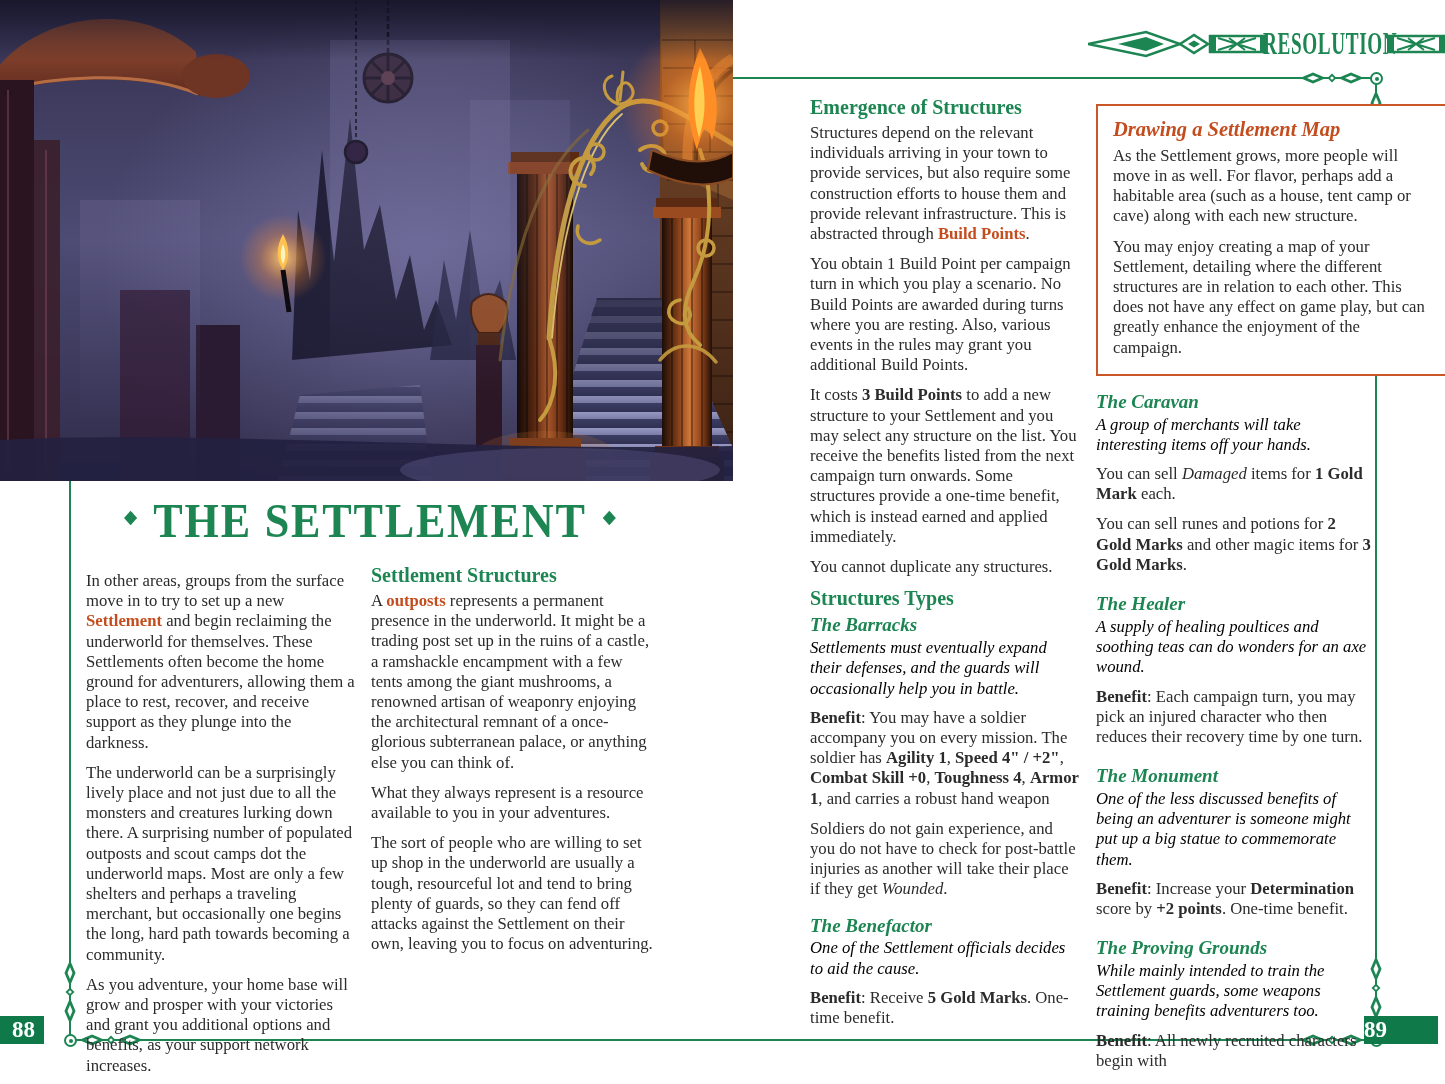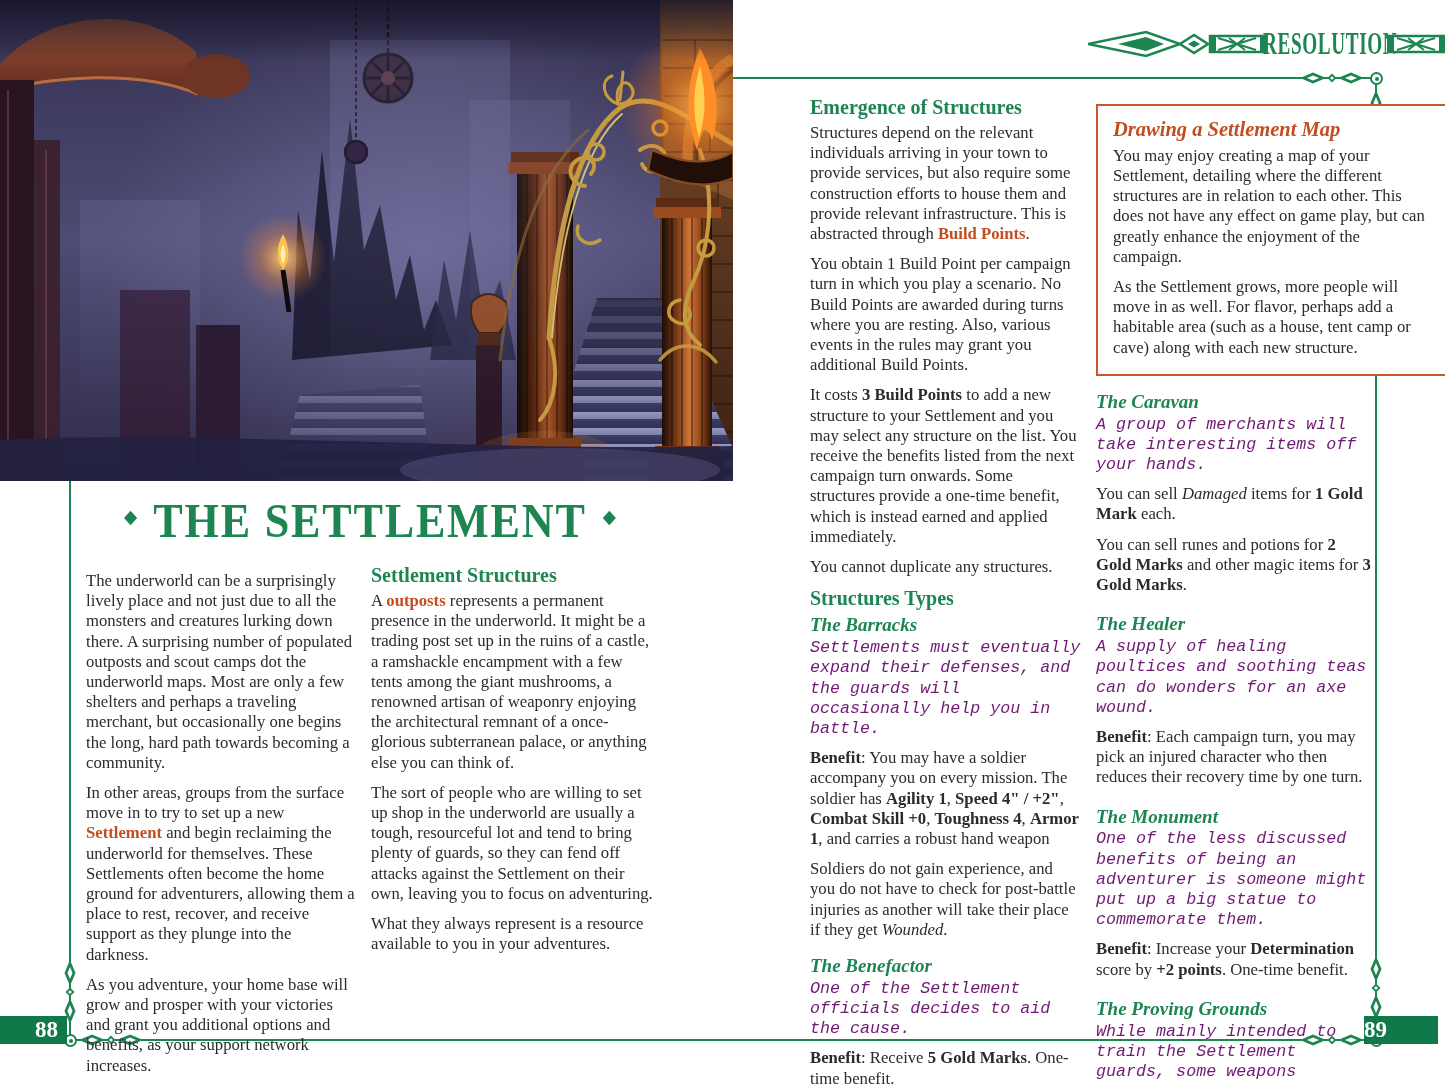--- a/index.html
+++ b/index.html
@@ -29,39 +29,39 @@
     position:absolute;left:70px;top:492px;width:600px;text-align:center;color:var(--green);
     transform:scaleX(.9);transform-origin:center;white-space:nowrap;
   }
   .page-title-row .big{font-size:49px;font-weight:bold;letter-spacing:2px;}
   .page-title-row .dia{font-size:19px;vertical-align:14px;margin:0 18px;}
   
   .col{position:absolute;font-size:16.7px;line-height:1.21;}
   .col p{margin:0 0 10px;}
   h2.sec{font-size:20px;font-weight:bold;color:var(--green);margin:0 0 5px;line-height:1.1;}
   h3.sub{font-size:19px;font-weight:bold;font-style:italic;color:var(--green);margin:0 0 2px;line-height:1.15;}
-  p.lead{font-style:italic;color:#701a75;margin:0 0 9px;font-family:Liberation Mono, monospace;}
+  p.lead{font-style:italic;color:#000000;margin:0 0 9px;}
   .structure{margin-top:15px;}
   .mt{margin-top:12px;}
   .seg-b{font-weight:bold;}
   .seg-i{font-style:italic;}
   .seg-ab{font-weight:bold;color:var(--orange);}
   
   .callout{
     position:relative;background:#fff;border:2.5px solid var(--box-border);
     padding:11px 15px 6px 15px;margin:0 0 4px 0;box-sizing:border-box;width:354px;
   }
   .callout .box-title{font-size:20.5px;font-weight:bold;font-style:italic;color:var(--orange);margin:0 0 4px;}
   .sections{width:276px;}
   
   .pageno{
     position:absolute;top:1016px;height:28px;background:var(--green-dark);color:#fff;
     font-weight:bold;font-size:23px;display:flex;align-items:center;box-sizing:border-box;
   }
-  .pn-left{left:0;width:67px;justify-content:flex-end;padding-right:9px;}
+  .pn-left{left:0;width:44px;justify-content:flex-end;padding-right:9px;}
   .pn-right{left:1364px;width:74px;justify-content:flex-start;padding-left:0;}
 </style>
 </head>
 <body>
 
 <div id="spread">
 
   <svg class="art" viewBox="0 0 733 481" preserveAspectRatio="none">
     <defs>
       <linearGradient id="bgG" x1="0" y1="0" x2="0" y2="1">
@@ -304,30 +304,30 @@
     <rect x="1" y="2" width="6" height="16" class="g-fill"></rect>
     <rect x="52" y="2" width="6" height="16" class="g-fill"></rect>
     <path d="M10,4 L48,16 M10,16 L48,4 M21,4 L37,16 M21,16 L37,4" stroke="var(--green)" stroke-width="2" fill="none"></path>
   </svg>
 
   <div class="page-title-row">
     <span class="dia">◆</span><span class="big">THE SETTLEMENT</span><span class="dia">◆</span>
   </div>
 
   <div class="col" style="left:86px;top:571px;width:270px;">
+    <p><span>In other areas, groups from the surface move in to try to set up a new </span><span class="seg-ab">Settlement</span><span> and begin reclaiming the underworld for themselves. These Settlements often become the home ground for adventurers, allowing them a place to rest, recover, and receive support as they plunge into the darkness.</span></p>
     <p><span>The underworld can be a surprisingly lively place and not just due to all the monsters and creatures lurking down there. A surprising number of populated outposts and scout camps dot the underworld maps. Most are only a few shelters and perhaps a traveling merchant, but occasionally one begins the long, hard path towards becoming a community.</span></p>
-    <p><span>In other areas, groups from the surface move in to try to set up a new </span><span class="seg-ab">Settlement</span><span> and begin reclaiming the underworld for themselves. These Settlements often become the home ground for adventurers, allowing them a place to rest, recover, and receive support as they plunge into the darkness.</span></p>
     <p><span>As you adventure, your home base will grow and prosper with your victories and grant you additional options and benefits, as your support network increases.</span></p>
   </div>
 
   <div class="col" style="left:371px;top:564px;width:287px;">
     <h2 class="sec">Settlement Structures</h2>
     <p><span>A </span><span class="seg-ab">outposts</span><span> represents a permanent presence in the underworld. It might be a trading post set up in the ruins of a castle, a ramshackle encampment with a few tents among the giant mushrooms, a renowned artisan of weaponry enjoying the architectural remnant of a once-glorious subterranean palace, or anything else you can think of.</span></p>
+    <p><span>What they always represent is a resource available to you in your adventures.</span></p>
     <p><span>The sort of people who are willing to set up shop in the underworld are usually a tough, resourceful lot and tend to bring plenty of guards, so they can fend off attacks against the Settlement on their own, leaving you to focus on adventuring.</span></p>
-    <p><span>What they always represent is a resource available to you in your adventures.</span></p>
   </div>
 
   <div class="col" style="left:810px;top:96px;width:272px;">
     <h2 class="sec">Emergence of Structures</h2>
     <p><span>Structures depend on the relevant individuals arriving in your town to provide services, but also require some construction efforts to house them and provide relevant infrastructure. This is abstracted through </span><span class="seg-ab">Build Points</span><span>.</span></p>
     <p><span>You obtain 1 Build Point per campaign turn in which you play a scenario. No Build Points are awarded during turns where you are resting. Also, various events in the rules may grant you additional Build Points.</span></p>
     <p><span>It costs </span><span class="seg-b">3 Build Points</span><span> to add a new structure to your Settlement and you may select any structure on the list. You receive the benefits listed from the next campaign turn onwards. Some structures provide a one-time benefit, which is instead earned and applied immediately.</span></p>
     <p><span>You cannot duplicate any structures.</span></p>
 
     <h2 class="sec mt">Structures Types</h2>
@@ -342,22 +342,22 @@
     <div class="structure">
       <h3 class="sub">The Benefactor</h3>
       <p class="lead">One of the Settlement officials decides to aid the cause.</p>
       <p><span class="seg-b">Benefit</span><span>: Receive </span><span class="seg-b">5 Gold Marks</span><span>. One-time benefit.</span></p>
     </div>
   </div>
 
   <div class="col" style="left:1096px;top:104px;width:300px;">
     <div class="callout">
       <div class="box-title">Drawing a Settlement Map</div>
+      <p>As the Settlement grows, more people will move in as well. For flavor, perhaps add a habitable area (such as a house, tent camp or cave) along with each new structure.</p>
       <p>You may enjoy creating a map of your Settlement, detailing where the different structures are in relation to each other. This does not have any effect on game play, but can greatly enhance the enjoyment of the campaign.</p>
-      <p>As the Settlement grows, more people will move in as well. For flavor, perhaps add a habitable area (such as a house, tent camp or cave) along with each new structure.</p>
     </div>
 
     <div class="sections">
       <div class="structure">
         <h3 class="sub">The Caravan</h3>
         <p class="lead">A group of merchants will take interesting items off your hands.</p>
         <p><span>You can sell </span><span class="seg-i">Damaged</span><span> items for </span><span class="seg-b">1 Gold Mark</span><span> each.</span></p>
         <p><span>You can sell runes and potions for </span><span class="seg-b">2 Gold Marks</span><span> and other magic items for </span><span class="seg-b">3 Gold Marks</span><span>.</span></p>
       </div>
 

